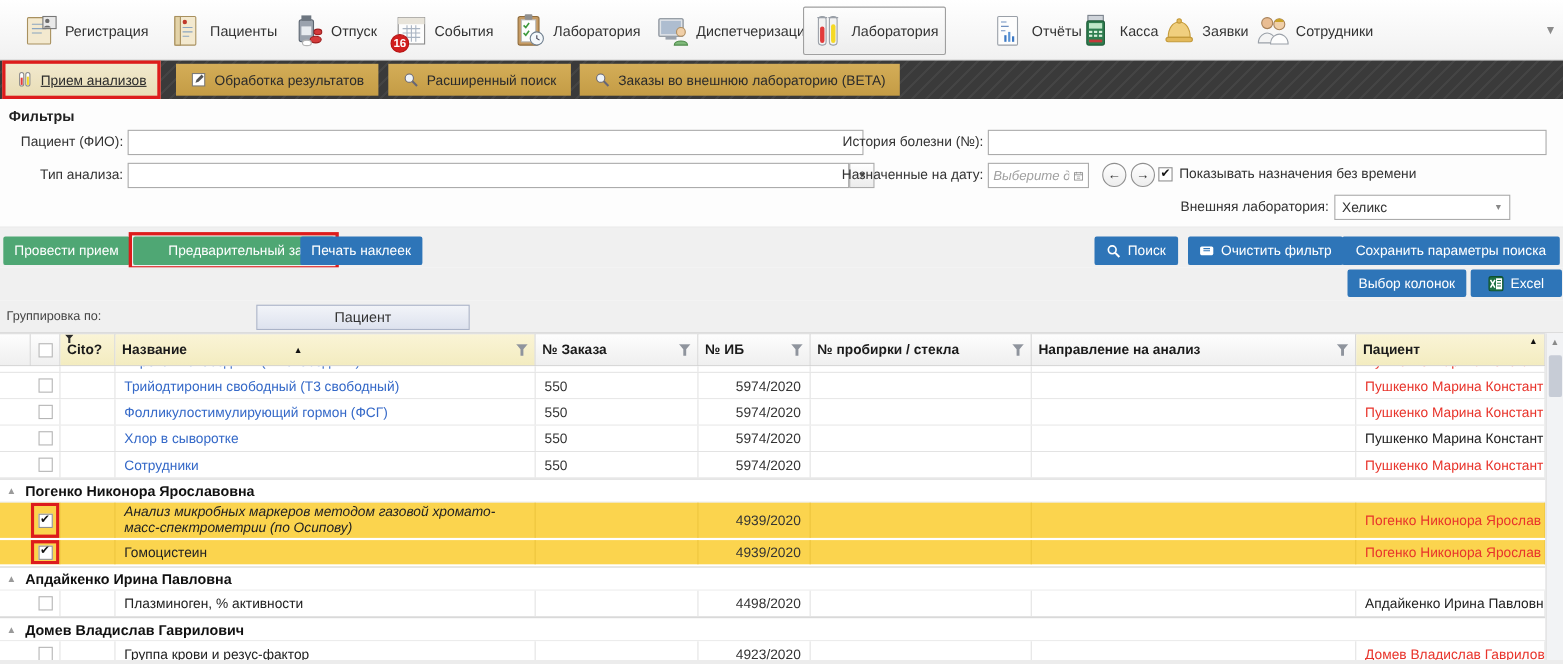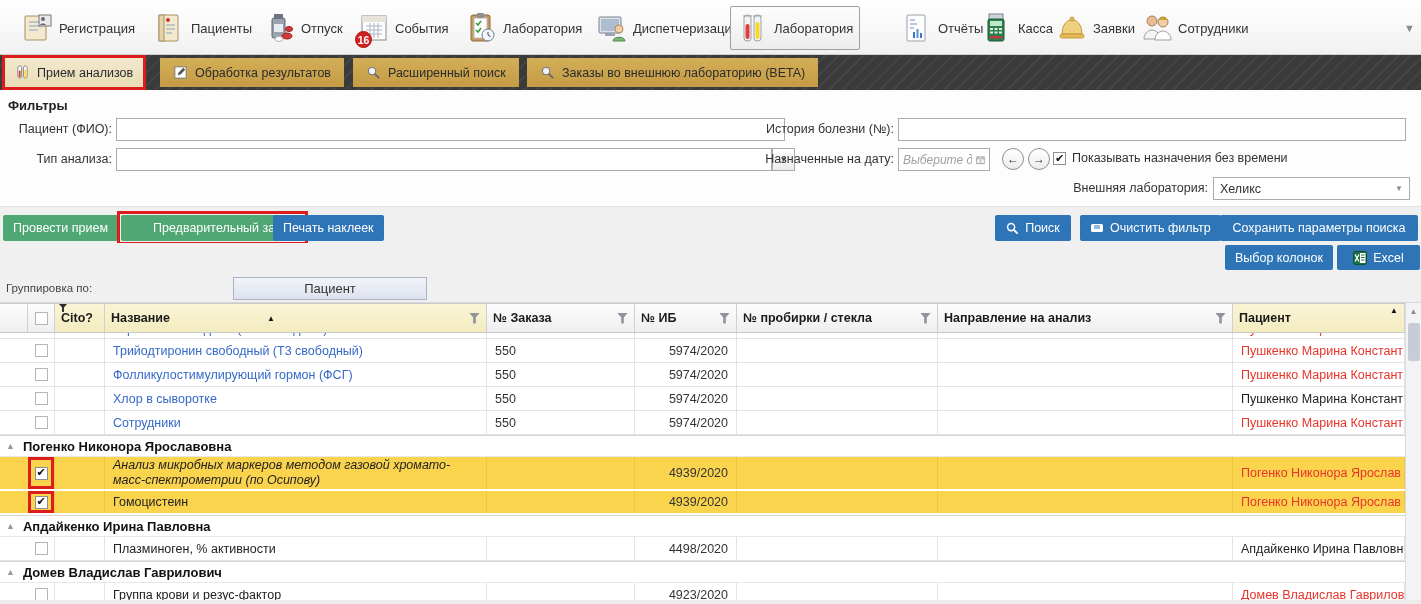--- a/index.html
+++ b/index.html
@@ -16,21 +16,21 @@
   .nav-icon svg { width:32px; height:32px; display:block; }
   .badge { position:absolute; left:-3px; bottom:-4px; min-width:17px; height:17px; border-radius:50%;
     background:#d21f1f; color:#fff; font-size:10.5px; font-weight:bold; display:flex; align-items:center; justify-content:center; border:1px solid #b51313; }
   .nav-overflow { position:absolute; right:6px; top:22px; color:#8b8b8b; font-size:11px; }
 
   
   .subtabs { position:absolute; left:0; top:55px; width:1421px; height:35px;
     background:repeating-linear-gradient(135deg,#3a3a3a 0 7px,#444 7px 9px); }
   .subtab { position:absolute; top:3px; height:29px; background:linear-gradient(#d4ad58,#c49c45); color:#2b2b2b;
     display:flex; align-items:center; gap:7px; padding:0 13px; cursor:pointer; white-space:nowrap; font-size:12.5px; }
-  .subtab.active { top:0; height:35px; background:linear-gradient(#f2ead0,#e8dcb4); position:absolute; }
+  .subtab.active { top:0; height:35px; background:linear-gradient(#f2ead0,#e8dcb4); position:absolute;text-decoration:underline; }
   .subtab.active::after { content:''; position:absolute; inset:0; border:3px solid #dd1c1c; pointer-events:none; }
   .stub-icon { width:15px; height:15px; display:block; }
 
   
   .filters { position:absolute; left:0; top:90px; width:1421px; height:117px; background:#fdfdfd; border-bottom:1px solid #e3e3e3; }
   .filters-title { position:absolute; left:8px; top:8px; font-weight:bold; font-size:13px; color:#222; }
   .flabel { position:absolute; font-size:12.5px; color:#333; text-align:right; white-space:nowrap; }
   .txt { position:absolute; height:23px; border:1px solid #ababab; background:#fff; font-family:"Liberation Sans",sans-serif; font-size:12.5px; padding:0 6px; color:#222; }
   .txt::placeholder { color:#9a9a9a; font-style:italic; }
   .combo-btn { position:absolute; width:23px; height:23px; border:1px solid #ababab; background:linear-gradient(#fefefe,#ececec);
@@ -322,21 +322,21 @@
     </span>
   <span class="circle-btn" style="left:1028px">
       <i style="font-style:normal">→</i>
     </span>
   <span class="cbx" style="position:absolute; left:1053px; top:62px">
       <i>✔</i>
     </span>
   <span class="opt-label">Показывать назначения без времени</span>
 
   <span class="flabel" style="right:213px; top:91px">Внешняя лаборатория:</span>
-  <div class="select" style="left:1213px; top:87px; width:197px">
+  <div class="select" style="left:1213px; top:87px; width:160px">
     <span>Хеликс</span>
     <span class="sel-arrow">▼</span>
   </div>
 </div>
 
 <div class="band actions">
   <div class="btn green" style="left:3px">Провести прием</div>
   <div class="btn green anno" style="left:121px">Предварительный заказ</div>
   <div class="btn blue" style="left:273px">Печать наклеек</div>
   <div class="btn blue" style="left:995px; width:76px">

